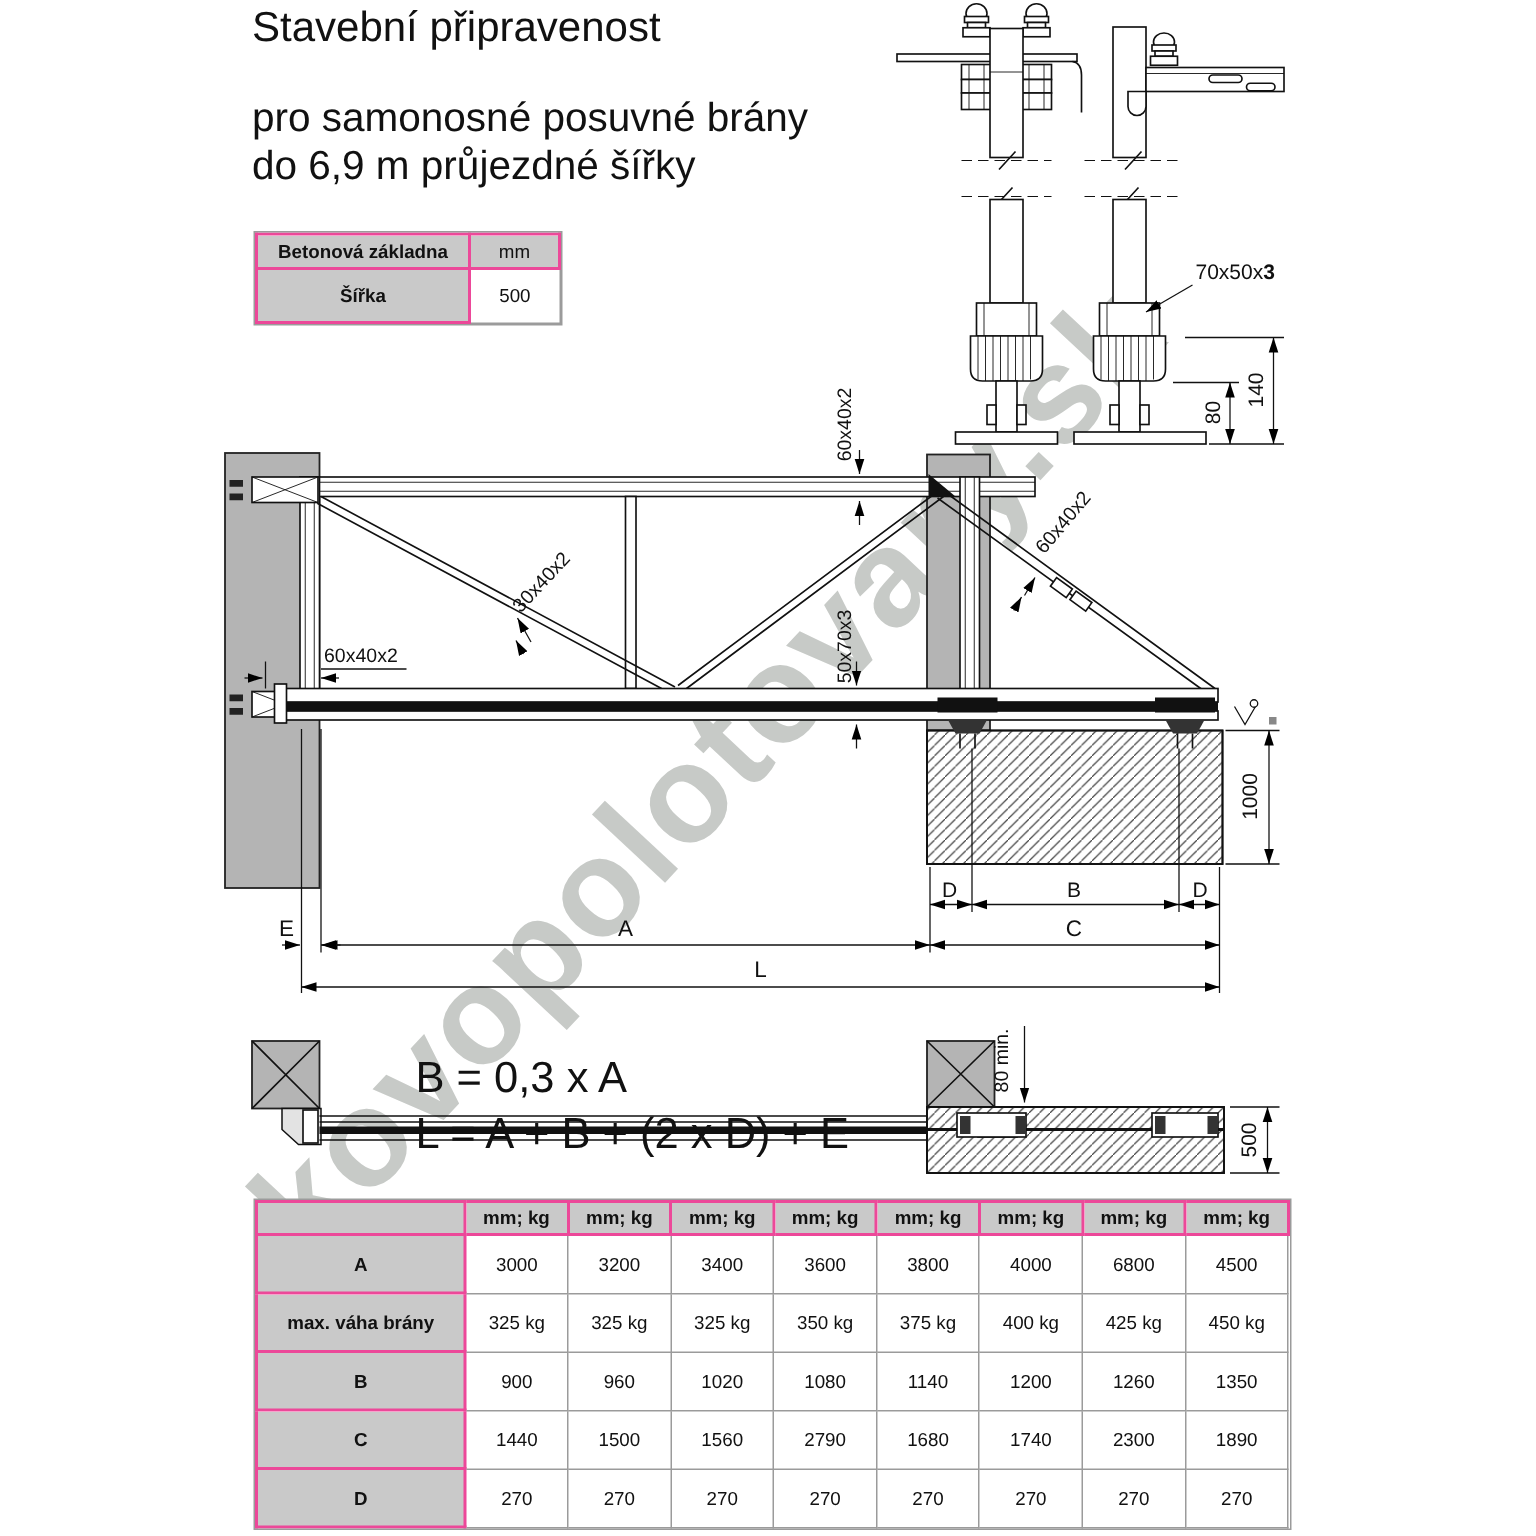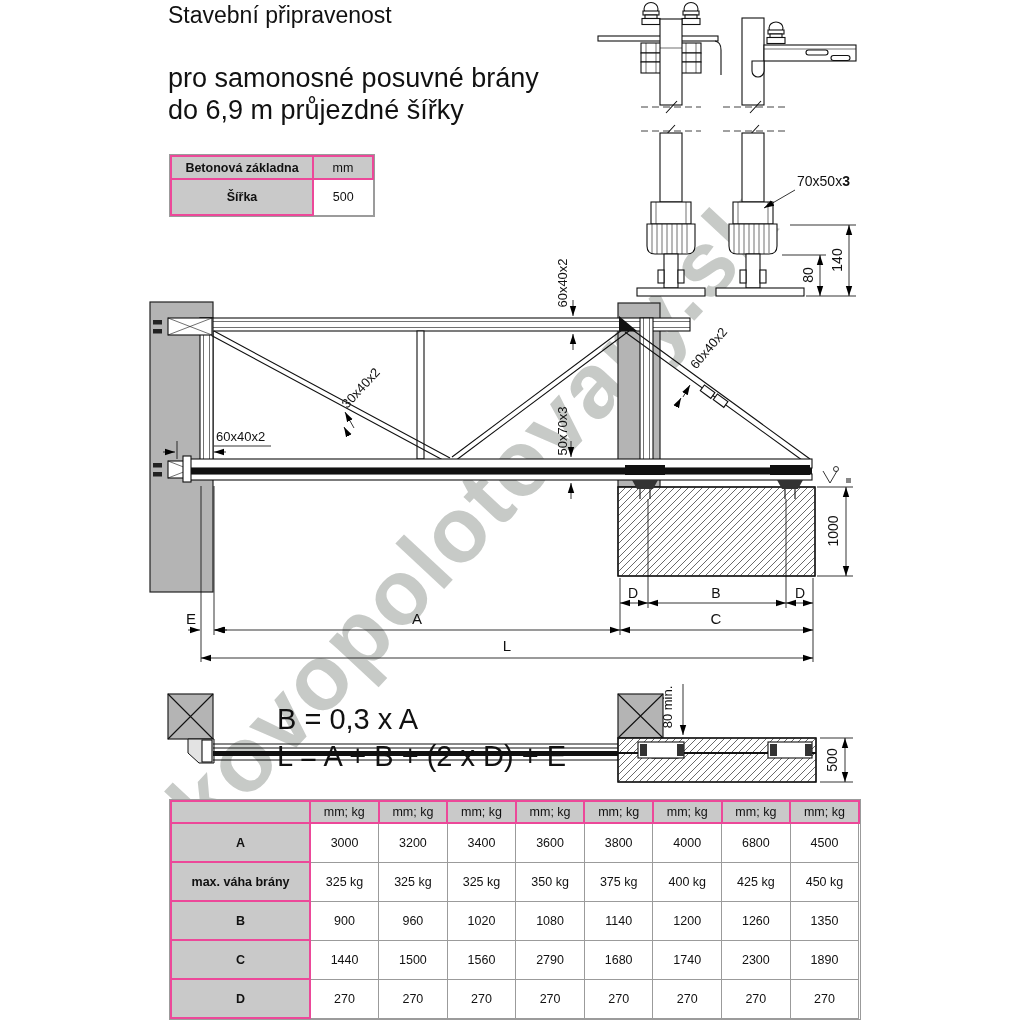--- a/index.html
+++ b/index.html
@@ -1,38 +1,38 @@
 <!DOCTYPE html>
 <html><head>
 <meta charset="utf-8">
 <style>
   html,body{margin:0;padding:0;background:#fff;}
   #page{position:relative;width:1024px;height:1024px;background:#fff;overflow:hidden;
         font-family:"Liberation Sans",sans-serif;color:#111;}
   .abs{position:absolute;}
   
-  #title{left:168px;top:2px;font-size:23px;letter-spacing:0px;z-index:3;}
+  #title{left:168px;top:2px;font-size:28px;letter-spacing:0px;z-index:3;}
   #subtitle{left:168px;top:62px;font-size:27px;line-height:1.2;z-index:3;}
   #formulas{left:277px;top:701px;font-size:29px;line-height:1.28;z-index:3;}
   
   #watermark{left:185px;top:770px;width:900px;height:100px;line-height:100px;
              font-size:92px;font-weight:700;color:#c7cac7;letter-spacing:2px;
              transform-origin:0 50%;transform:rotate(-47deg);z-index:1;white-space:nowrap;}
   
   table{border-collapse:collapse;table-layout:fixed;z-index:3;}
   td{border:1px solid #9b9b9b;text-align:center;vertical-align:middle;
      font-size:12.5px;padding:0;overflow:hidden;}
   td.g{background:#c9c9c9;border:2px solid #ec4899;}
   td.b{font-weight:700;}
   #ftable{left:170px;top:155px;width:202px;outline:1px solid #9b9b9b;}
   #ftable td{height:34px;}
   #ftable tr.hd td{height:21px;}
   #stable{left:170px;top:800px;width:688px;outline:1px solid #9b9b9b;}
   #stable td{height:37px;}
-  #stable tr.hd td{height:20px;}
+  #stable tr.hd td{height:20px;font-weight:bold;}
   
   #draw{left:0;top:0;z-index:2;}
   .wf{fill:#fff;stroke:#111;stroke-width:1.1;}
   .gf{fill:#b4b4b4;stroke:#222;stroke-width:1.2;}
   .ln{stroke:#111;fill:none;stroke-width:1.1;}
   .thin{stroke:#111;fill:none;stroke-width:0.6;}
   .dim{stroke:#111;fill:none;stroke-width:0.85;}
   .dash{stroke:#111;fill:none;stroke-width:0.8;stroke-dasharray:7 4;}
   .svgt{font-family:"Liberation Sans",sans-serif;fill:#111;}
   .t13{font-size:13px;} .t14{font-size:14px;} .t15{font-size:15px;}

